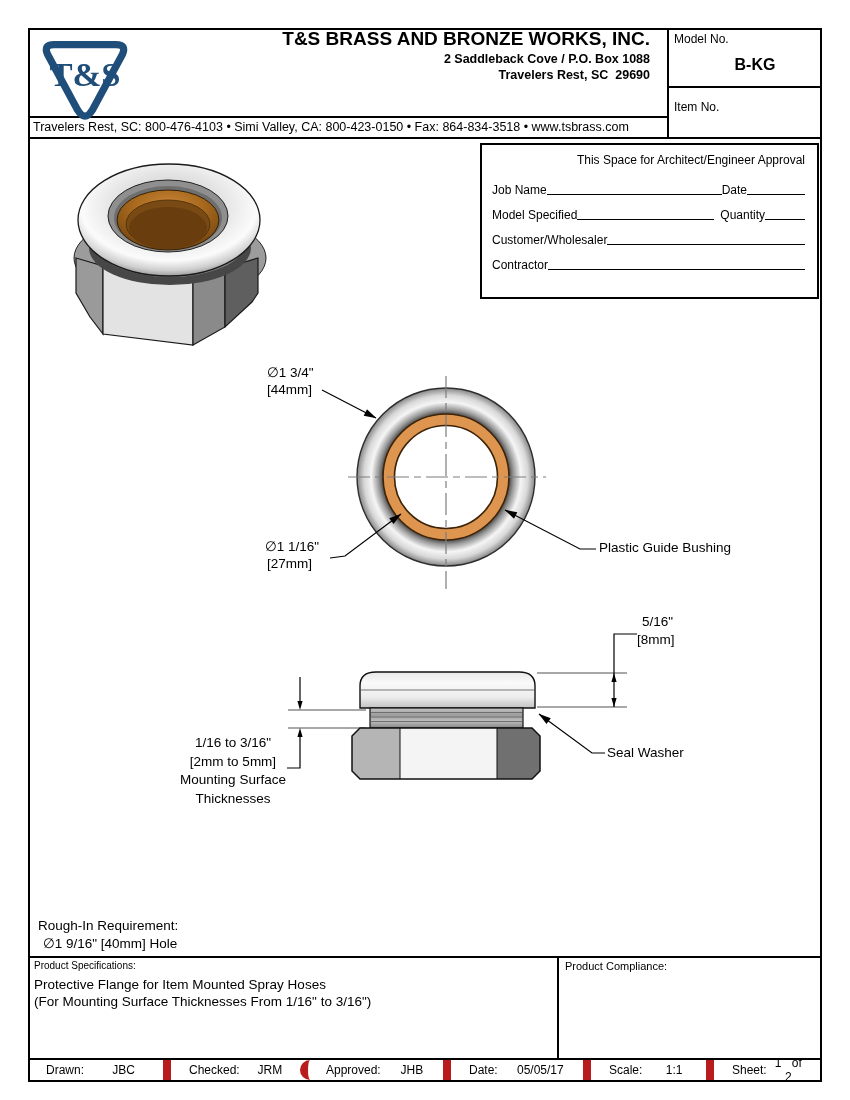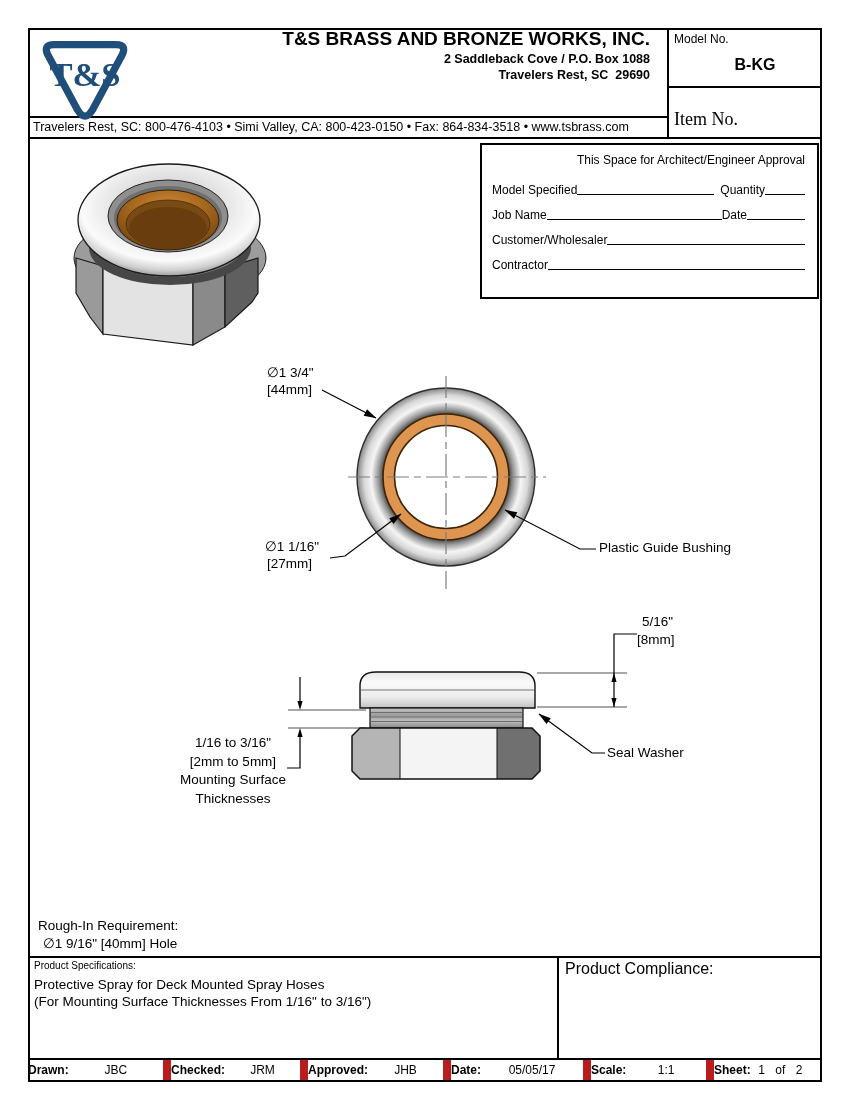--- a/index.html
+++ b/index.html
@@ -10,21 +10,21 @@
   .frame { left: 28px; top: 28px; width: 794px; height: 1054px; border: 2px solid #000; }
   .hline { background: #000; height: 2px; }
   .vline { background: #000; width: 2px; }
 
   
   .company-block { left: 150px; top: 28px; width: 500px; text-align: right; }
   .company-name { font-size: 19px; font-weight: bold; }
   .company-addr { font-size: 12.5px; font-weight: bold; margin-top: 2px; }
   .model-label { left: 674px; top: 32px; font-size: 12px; }
   .model-value { left: 668px; top: 56px; width: 174px; text-align: center; font-size: 16px; font-weight: bold; }
-  .item-label  { left: 674px; top: 109px; font-size: 18px; font-family: Liberation Serif, serif; }
+  .item-label  { left: 674px; top: 100px; font-size: 12px; }
   .contact-line { left: 33px; top: 120px; font-size: 12.5px; }
 
   
   .approval { left: 480px; top: 143px; width: 339px; height: 156px; border: 2px solid #000; padding: 8px 12px 0 10px; font-size: 12px; }
   .ap-title { text-align: right; margin-bottom: 5px; }
   .ap-row { display: flex; align-items: flex-end; height: 25px; }
   .ap-fill { flex: 1 1 auto; border-bottom: 1px solid #000; margin-bottom: 2px; }
   .ap-fill.w58 { flex: 0 0 58px; }
   .ap-fill.w40 { flex: 0 0 40px; }
   .gap { margin-left: 6px; }
@@ -33,27 +33,27 @@
   .dlabel { font-size: 13.5px; }
   .mount-block { left: 162px; top: 734px; width: 142px; text-align: center; line-height: 18.5px; }
   .caption { left: 328px; top: 826px; width: 242px; text-align: center; font-size: 14px; text-decoration: underline; }
   .rough-in { left: 38px; top: 917px; font-size: 13.5px; line-height: 17.5px; }
   .rough-in .indent { padding-left: 5px; }
 
   
   .ps-label { left: 34px; top: 960px; font-size: 10px; }
   .ps-line1 { left: 34px; top: 977px; font-size: 13.5px; }
   .ps-line2 { left: 34px; top: 994px; font-size: 13.5px; }
-  .pc-label { left: 565px; top: 960px; font-size: 16px; }
+  .pc-label { left: 565px; top: 960px; font-size: 11px; }
 
   
   .footer { left: 28px; top: 1060px; width: 794px; height: 20px; display: flex; font-size: 12px; }
   .fcell { display: flex; align-items: center; border-left: 8px solid #b91c1c; }
   .fcell:first-child { border-left: none; }
-  .fcell .lbl { padding-left: 0; font-weight: bold; }
+  .fcell .lbl { padding-left: 18px; }
   .fcell .val { flex: 1; text-align: center; }
   .fcell .val.sheetv { word-spacing: 7px; }
 </style>
 </head>
 <body>
 
 <div class="sheet">
 
   <div class="abs frame"></div>
   <div class="abs hline" style="left:28px;top:116px;width:640px;"></div>
@@ -75,30 +75,30 @@
     <div class="company-addr pre">Travelers Rest, SC  29690</div>
   </div>
   <div class="abs model-label">Model No.</div>
   <div class="abs model-value">B-KG</div>
   <div class="abs item-label">Item No.</div>
   <div class="abs contact-line">Travelers Rest, SC: 800-476-4103 • Simi Valley, CA: 800-423-0150 • Fax: 864-834-3518 • www.tsbrass.com</div>
 
   <div class="abs approval">
     <div class="ap-title">This Space for Architect/Engineer Approval</div>
     <div class="ap-row">
+      <span>Job Name</span>
+      <span class="ap-fill"></span>
+      <span>Date</span>
+      <span class="ap-fill w58"></span>
+    </div>
+    <div class="ap-row">
       <span>Model Specified</span>
       <span class="ap-fill"></span>
       <span class="gap">Quantity</span>
       <span class="ap-fill w40"></span>
-    </div>
-    <div class="ap-row">
-      <span>Job Name</span>
-      <span class="ap-fill"></span>
-      <span>Date</span>
-      <span class="ap-fill w58"></span>
     </div>
     <div class="ap-row">
       <span>Customer/Wholesaler</span>
       <span class="ap-fill"></span>
     </div>
     <div class="ap-row">
       <span>Contractor</span>
       <span class="ap-fill"></span>
     </div>
   </div>
@@ -217,34 +217,34 @@
 
   <div class="abs dlabel" style="left:607px;top:745px;">Seal Washer</div>
 
 
   <div class="abs rough-in">
     <div>Rough-In Requirement:</div>
     <div class="indent">∅1 9/16" [40mm] Hole</div>
   </div>
 
   <div class="abs ps-label">Product Specifications:</div>
-  <div class="abs ps-line1">Protective Spray for Deck Mounted Spray Hoses</div>
+  <div class="abs ps-line1">Protective Flange for Item Mounted Spray Hoses</div>
   <div class="abs ps-line2">(For Mounting Surface Thicknesses From 1/16" to 3/16")</div>
   <div class="abs pc-label">Product Compliance:</div>
 
   <div class="abs footer">
     <div class="fcell" style="width:135px;">
       <span class="lbl">Drawn:</span>
       <span class="val">JBC</span>
     </div>
     <div class="fcell" style="width:137px;">
       <span class="lbl">Checked:</span>
       <span class="val">JRM</span>
     </div>
-    <div class="fcell" style="width:143px;">
+    <div class="fcell" style="width:143px;border-radius:10px;">
       <span class="lbl">Approved:</span>
       <span class="val">JHB</span>
     </div>
     <div class="fcell" style="width:140px;">
       <span class="lbl">Date:</span>
       <span class="val">05/05/17</span>
     </div>
     <div class="fcell" style="width:123px;">
       <span class="lbl">Scale:</span>
       <span class="val">1:1</span>

